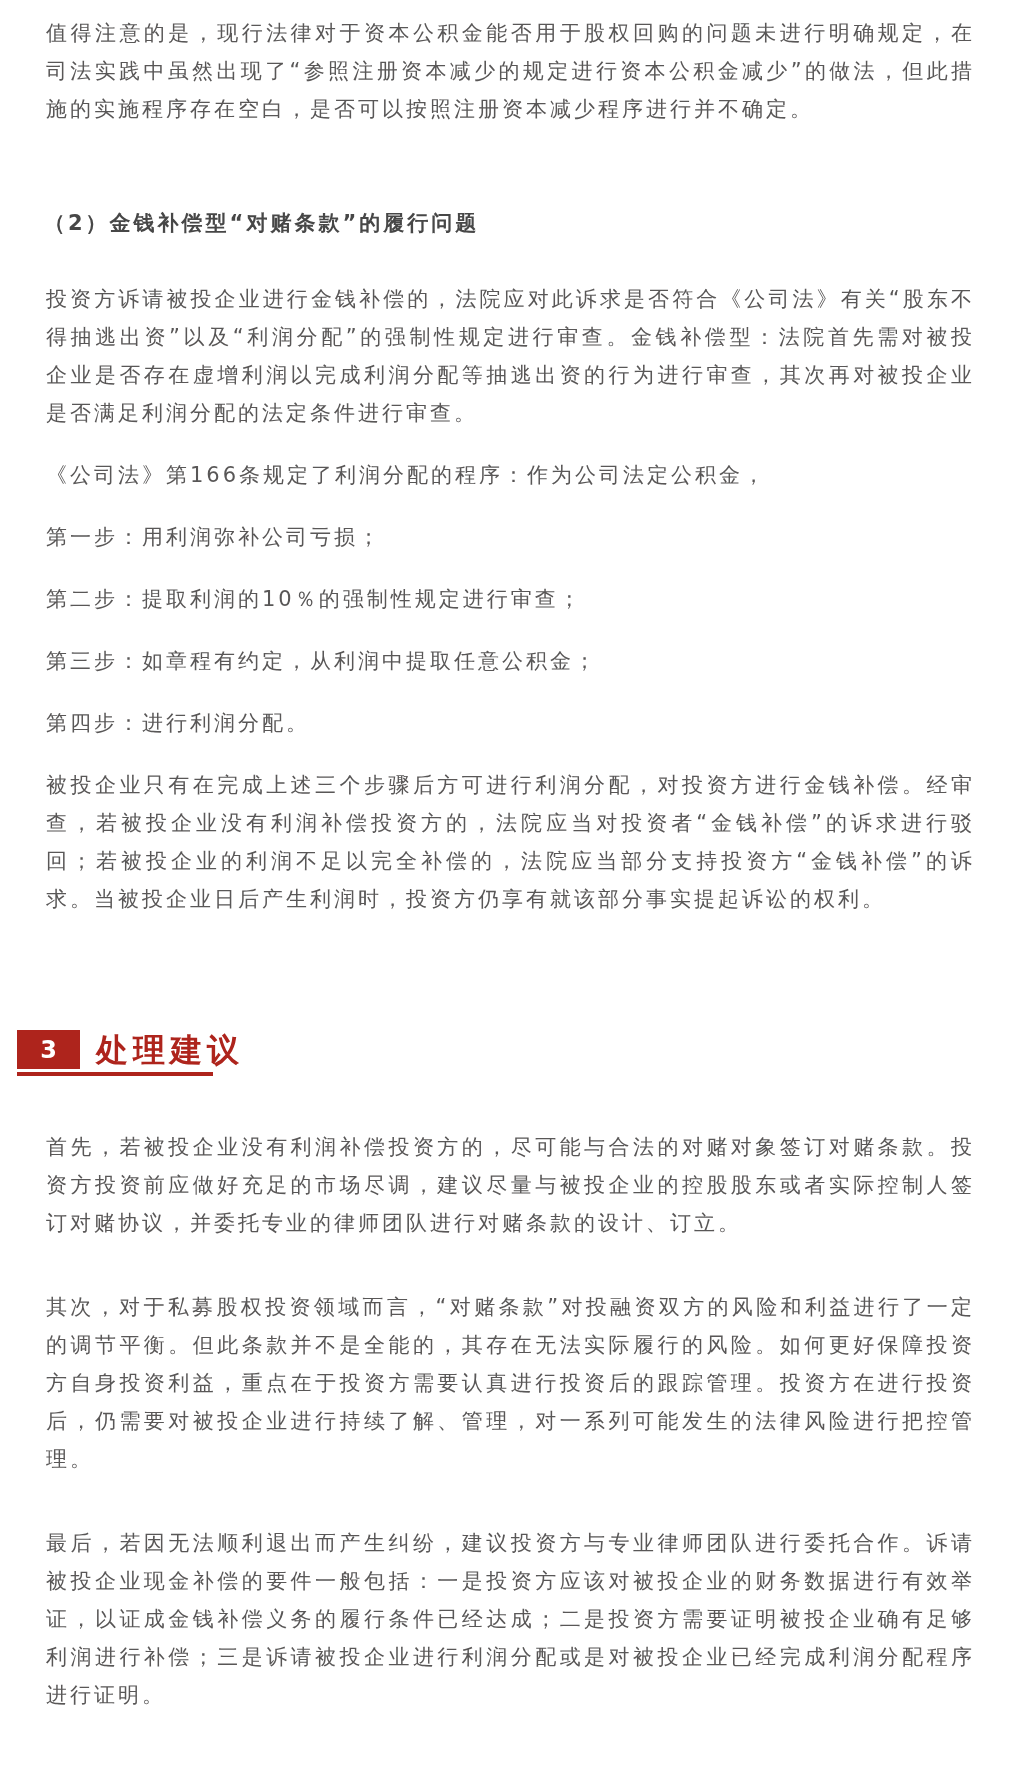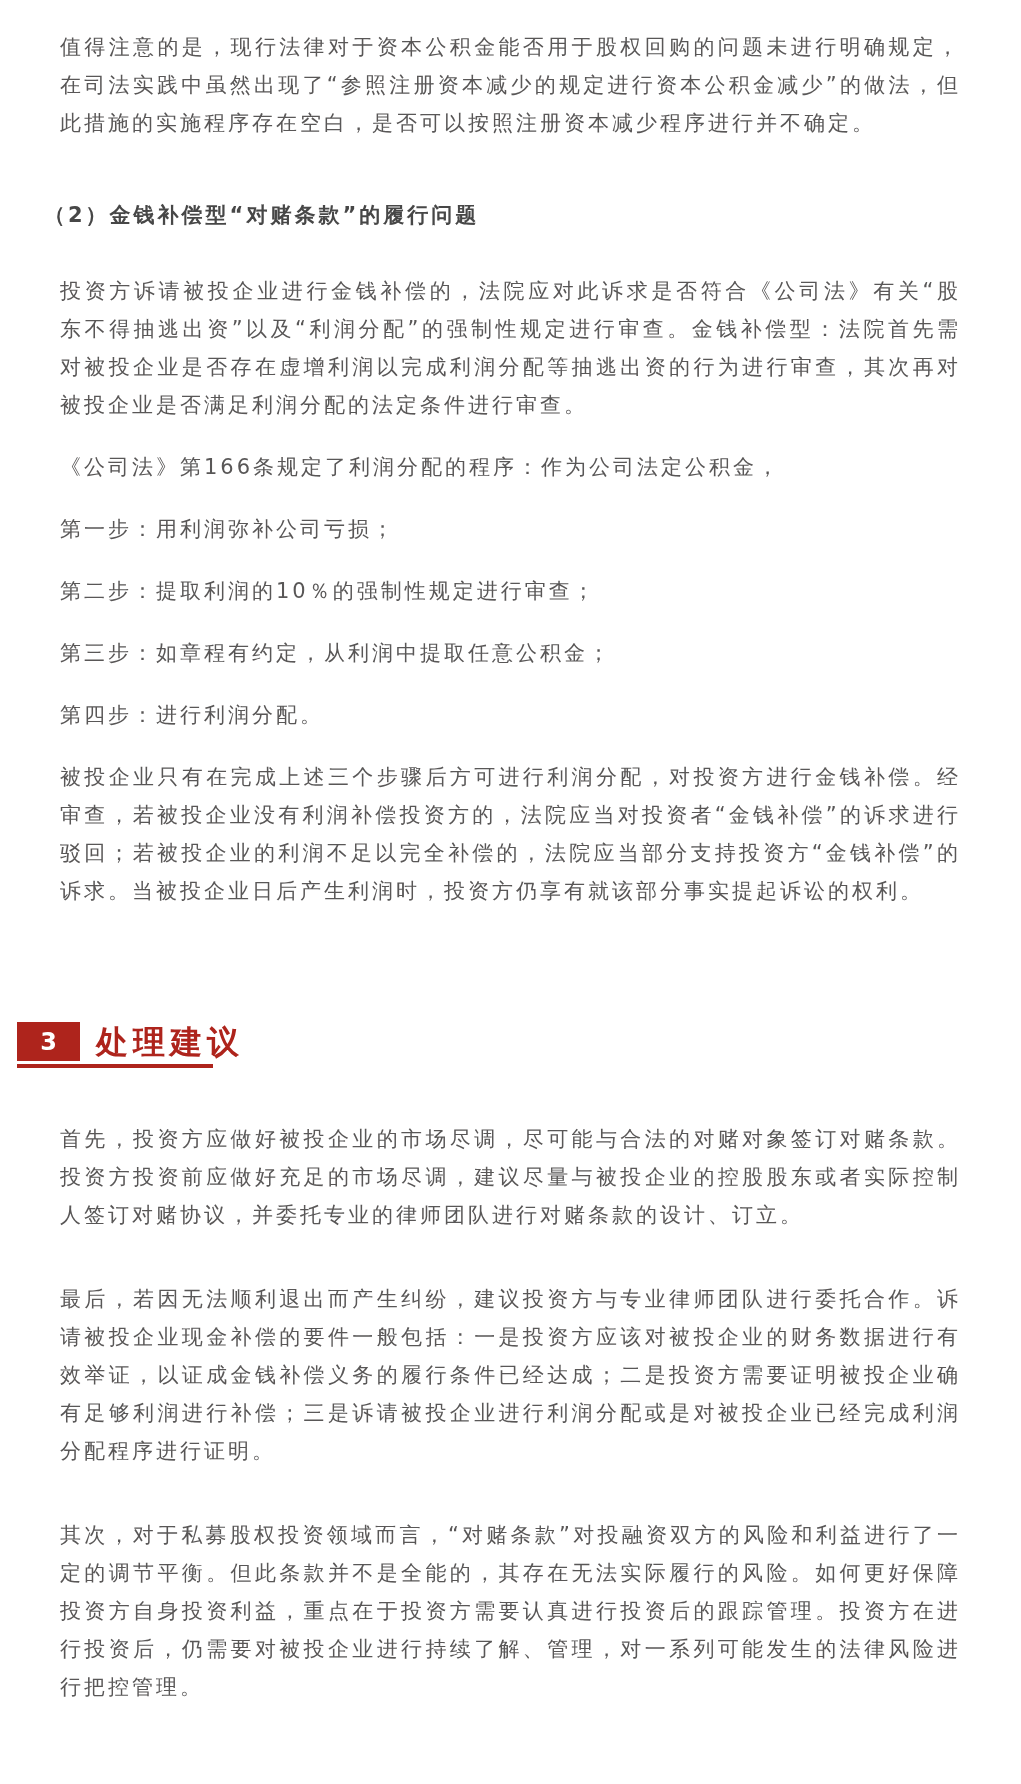--- a/index.html
+++ b/index.html
@@ -16,24 +16,24 @@
     min-height: 1784px;
     padding: 12px 44px 34px 44px;
     font-family: "DejaVu Sans", "Liberation Sans", sans-serif;
     color: #595757;
     font-size: 21px;
     line-height: 38px;
     letter-spacing: 3px;
     text-align: justify;
   }
   .para {
-    margin: 16px;
+    margin: 2px;
   }
   .subheading {
-    margin: 54px 0 0 0;
+    margin: 76px 0 0 0;
     font-weight: bold;
     color: #474747;
   }
   .mt-38 { margin-top: 38px; }
   .mt-24 { margin-top: 24px; }
   .mt-46 { margin-top: 46px; }
   .mt-52 { margin-top: 52px; }
   .section-header {
     margin-top: 112px;
     margin-left: -27px;
@@ -93,19 +93,19 @@
   <p class="para mt-24">被投企业只有在完成上述三个步骤后方可进行利润分配，对投资方进行金钱补偿。经审查，若被投企业没有利润补偿投资方的，法院应当对投资者“金钱补偿”的诉求进行驳回；若被投企业的利润不足以完全补偿的，法院应当部分支持投资方“金钱补偿”的诉求。当被投企业日后产生利润时，投资方仍享有就该部分事实提起诉讼的权利。</p>
 
   <div class="section-header">
     <div class="badge-row">
       <div class="section-badge">3</div>
       <div class="section-title">处理建议</div>
     </div>
     <div class="section-underline"></div>
   </div>
 
-  <p class="para mt-52">首先，投资方应做好被投企业的市场尽调，尽可能与合法的对赌对象签订对赌条款。投资方投资前应做好充足的市场尽调，建议尽量与被投企业的控股股东或者实际控制人签订对赌协议，并委托专业的律师团队进行对赌条款的设计、订立。</p>
+  <p class="para mt-52">首先，若被投企业没有利润补偿投资方的，尽可能与合法的对赌对象签订对赌条款。投资方投资前应做好充足的市场尽调，建议尽量与被投企业的控股股东或者实际控制人签订对赌协议，并委托专业的律师团队进行对赌条款的设计、订立。</p>
+
+  <p class="para mt-46">其次，对于私募股权投资领域而言，“对赌条款”对投融资双方的风险和利益进行了一定的调节平衡。但此条款并不是全能的，其存在无法实际履行的风险。如何更好保障投资方自身投资利益，重点在于投资方需要认真进行投资后的跟踪管理。投资方在进行投资后，仍需要对被投企业进行持续了解、管理，对一系列可能发生的法律风险进行把控管理。</p>
 
   <p class="para mt-46">最后，若因无法顺利退出而产生纠纷，建议投资方与专业律师团队进行委托合作。诉请被投企业现金补偿的要件一般包括：一是投资方应该对被投企业的财务数据进行有效举证，以证成金钱补偿义务的履行条件已经达成；二是投资方需要证明被投企业确有足够利润进行补偿；三是诉请被投企业进行利润分配或是对被投企业已经完成利润分配程序进行证明。</p>
-
-  <p class="para mt-46">其次，对于私募股权投资领域而言，“对赌条款”对投融资双方的风险和利益进行了一定的调节平衡。但此条款并不是全能的，其存在无法实际履行的风险。如何更好保障投资方自身投资利益，重点在于投资方需要认真进行投资后的跟踪管理。投资方在进行投资后，仍需要对被投企业进行持续了解、管理，对一系列可能发生的法律风险进行把控管理。</p>
 
 </div>
 
 </body></html>

